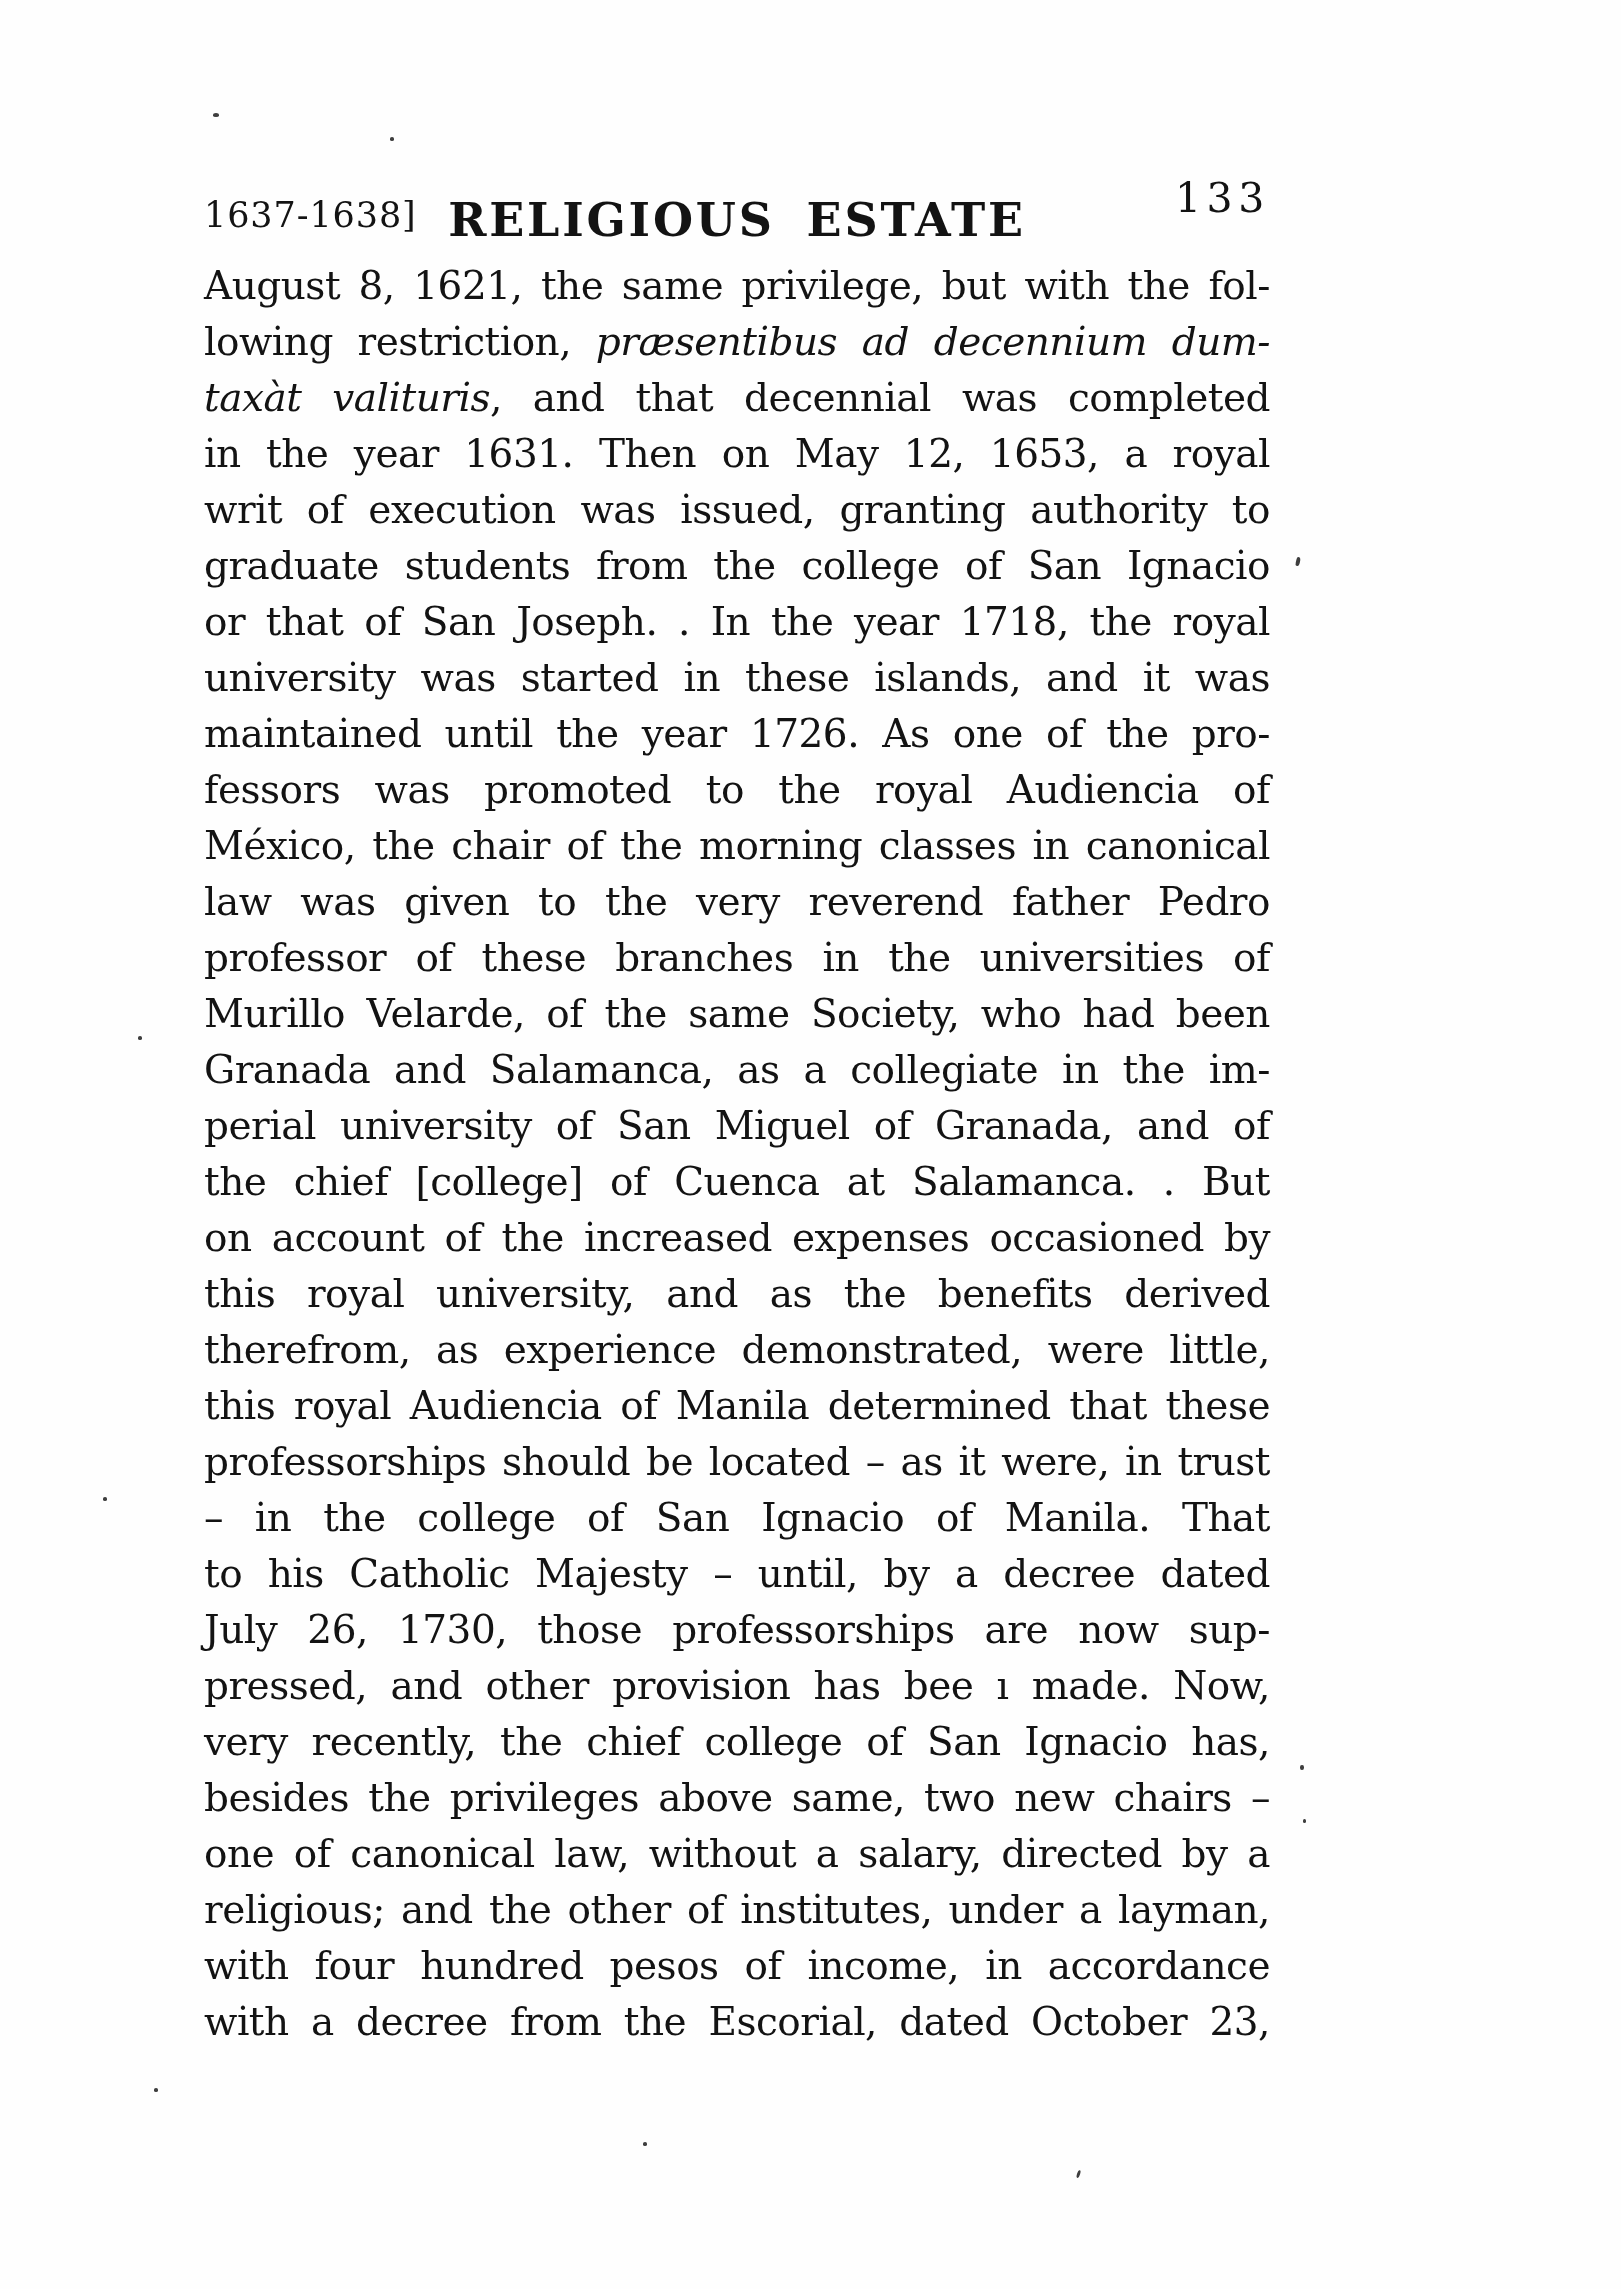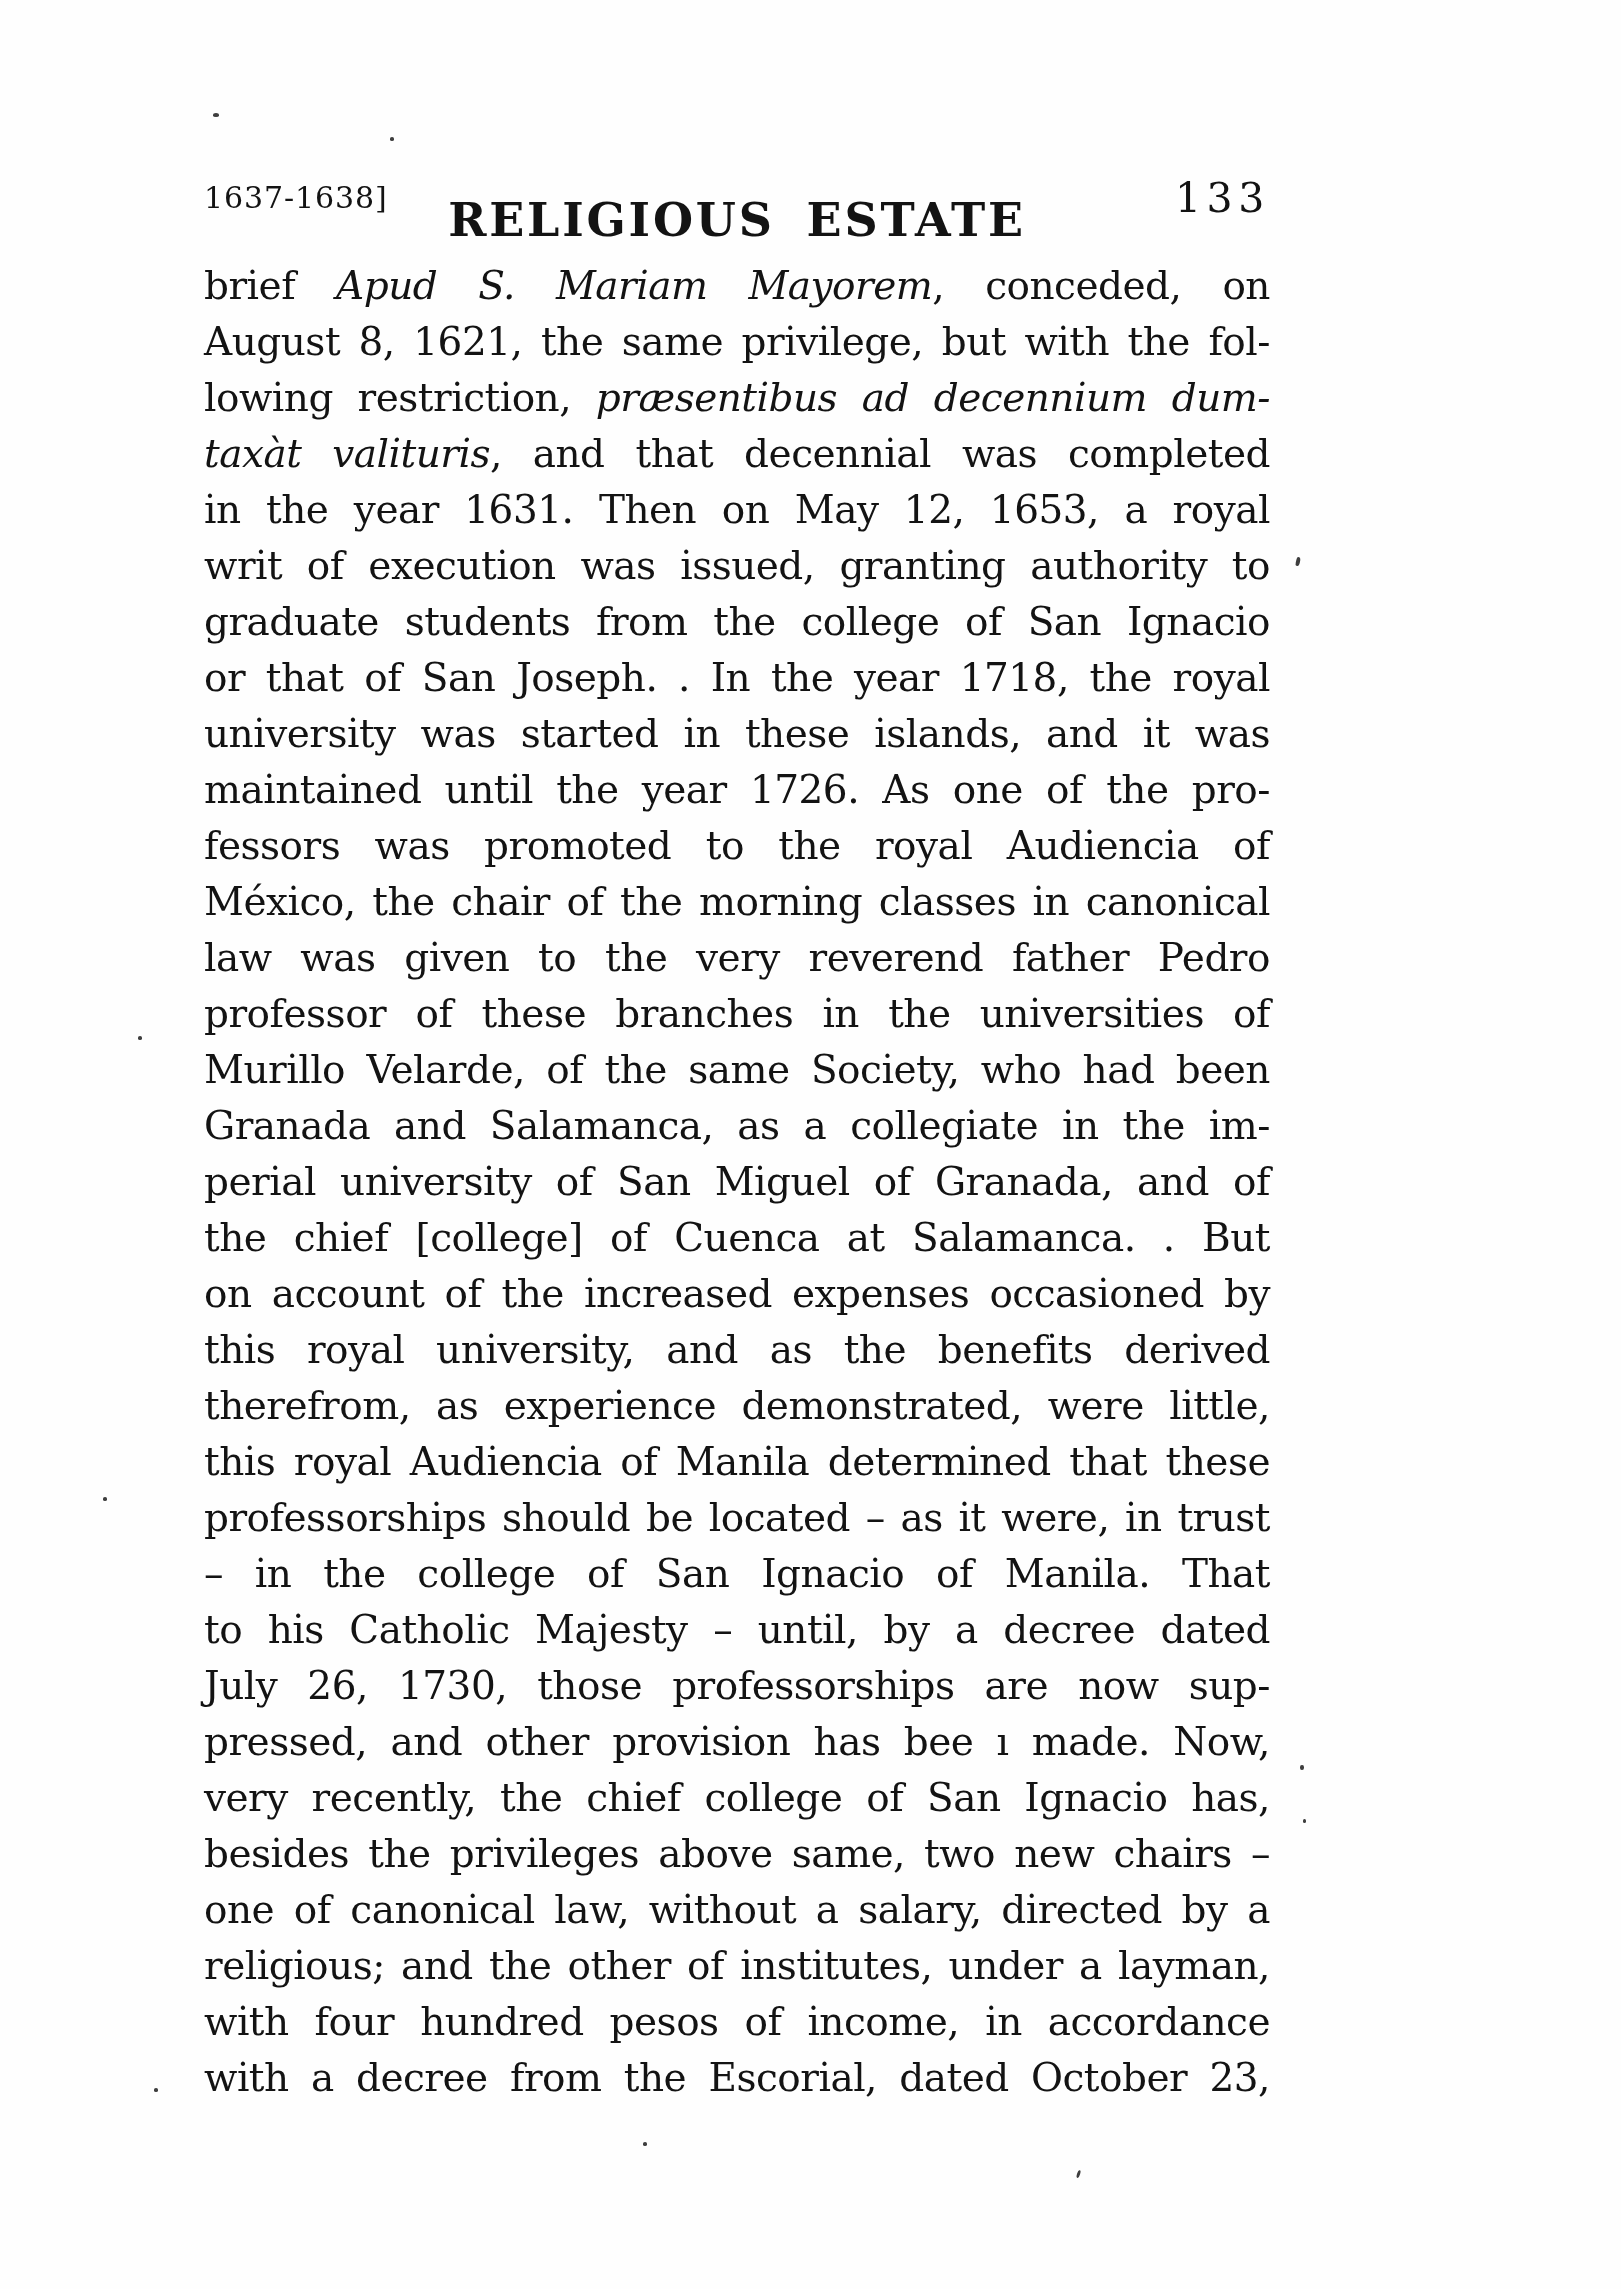--- a/index.html
+++ b/index.html
@@ -23,22 +23,22 @@
     width: 1066px;
   }
   header.running-head {
     position: relative;
     height: 48px;
     width: 100%;
   }
   .head-left {
     position: absolute;
     left: 0;
-    top: 8px;
-    font-size: 30px;
+    top: 23px;
+    font-size: 35px;
     letter-spacing: 0.9px;
   }
   .head-center {
     position: absolute;
     left: 50%;
     transform: translateX(-50%);
     top: 21px;
     font-size: 46px;
     font-weight: 700;
     letter-spacing: 2.8px;
@@ -93,21 +93,20 @@
 <div class="page">
   <div class="scan-area">
 
     <header class="running-head">
       <span class="head-left">1637-1638]</span>
       <span class="head-center">RELIGIOUS ESTATE</span>
       <span class="head-right">133</span>
     </header>
 
     <main class="body-text">
-        <div class="line"><span>brief </span><i>Apud S. Mariam Mayorem</i><span>, conceded, on</span></div>
         <div class="line"><span>August 8, 1621, the same privilege, but with the fol-</span></div>
         <div class="line"><span>lowing restriction, </span><i>præsentibus ad decennium dum-</i></div>
         <div class="line"><i>taxàt valituris</i><span>, and that decennial was completed</span></div>
         <div class="line"><span>in the year 1631. Then on May 12, 1653, a royal</span></div>
         <div class="line"><span>writ of execution was issued, granting authority to</span></div>
         <div class="line"><span>graduate students from the college of San Ignacio</span></div>
         <div class="line"><span>or that of San Joseph. . In the year 1718, the royal</span></div>
         <div class="line"><span>university was started in these islands, and it was</span></div>
         <div class="line"><span>maintained until the year 1726. As one of the pro-</span></div>
         <div class="line"><span>fessors was promoted to the royal Audiencia of</span></div>

